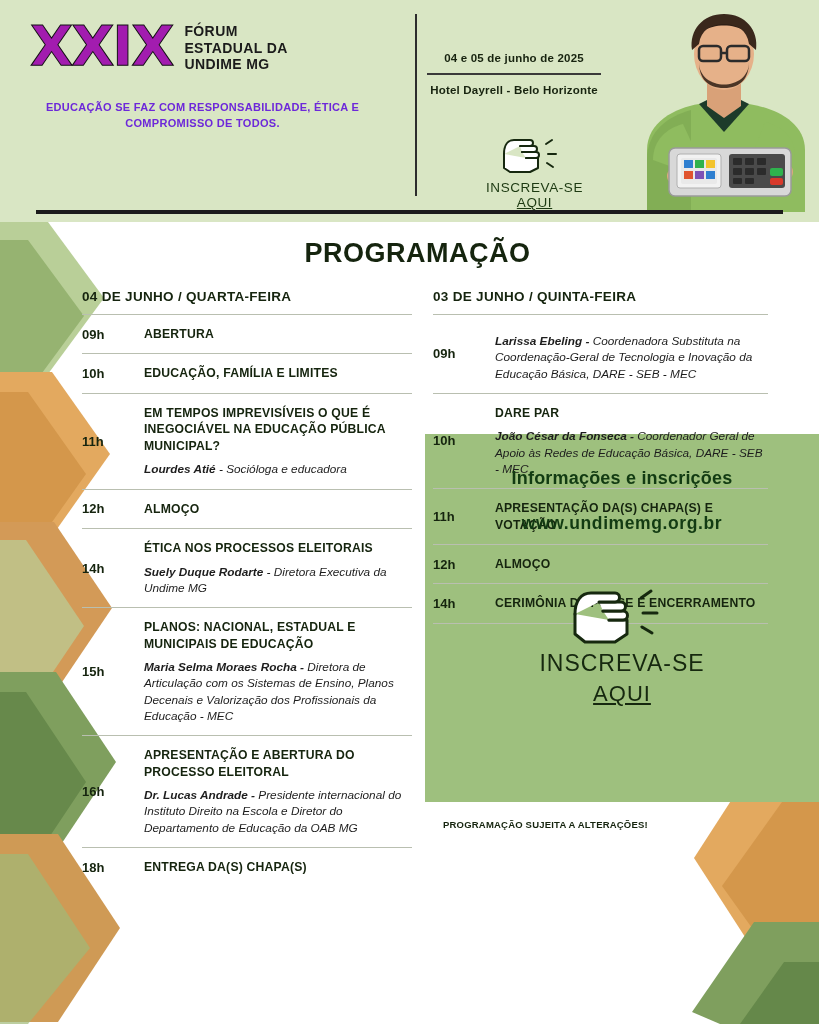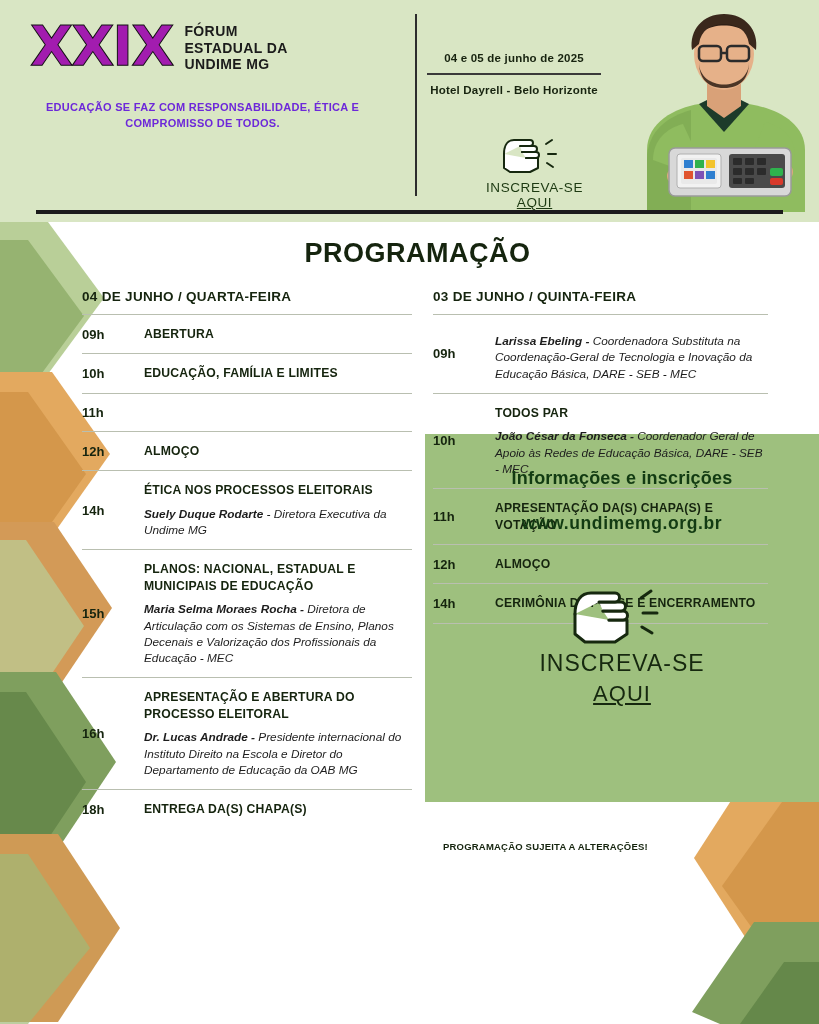--- a/index.html
+++ b/index.html
@@ -141,21 +141,21 @@
   .info-hand { margin-top: 54px; text-align: center; }
   .info-inscreva {
     text-align: center; font-size: 23px; color: #16280f; letter-spacing: 1px;
     margin-top: -4px;
   }
   .info-aqui {
     text-align: center; font-size: 22px; color: #16280f; letter-spacing: 1px;
     text-decoration: underline; margin-top: 4px;
   }
   .footnote {
-    position: absolute; left: 18px; bottom: 6px;
+    position: absolute; left: 18px; bottom: 28px;
     font-weight: bold; font-size: 9.5px; color: #15240e; letter-spacing: 0.2px;
   }
 </style>
 </head>
 <body>
 
 <div id="page">
 
   <div class="header">
 
@@ -294,20 +294,24 @@
 
         <div class="item">
           <div class="time">10h</div>
           <div class="body">
             <div class="ttl">EDUCAÇÃO, FAMÍLIA E LIMITES</div>
           </div>
         </div>
 
         <div class="item">
           <div class="time">11h</div>
+          <div class="body">
+            <div class="ttl">EM TEMPOS IMPREVISÍVEIS O QUE É INEGOCIÁVEL  NA EDUCAÇÃO PÚBLICA MUNICIPAL?</div>
+            <div class="spk"><b>Lourdes Atié</b><span> - Socióloga e educadora</span></div>
+          </div>
         </div>
 
         <div class="item">
           <div class="time">12h</div>
           <div class="body">
             <div class="ttl">ALMOÇO</div>
           </div>
         </div>
 
         <div class="item">
@@ -348,21 +352,21 @@
         <div class="item">
           <div class="time">09h</div>
           <div class="body">
             <div class="spk"><b>Larissa Ebeling -</b><span> Coordenadora Substituta na Coordenação-Geral de Tecnologia e Inovação da Educação Básica, DARE - SEB - MEC</span></div>
           </div>
         </div>
 
         <div class="item">
           <div class="time">10h</div>
           <div class="body">
-            <div class="ttl">TODOS PAR</div>
+            <div class="ttl">DARE PAR</div>
             <div class="spk"><b>João César da Fonseca -</b><span> Coordenador Geral de Apoio às Redes de Educação Básica, DARE - SEB - MEC</span></div>
           </div>
         </div>
 
         <div class="item">
           <div class="time">11h</div>
           <div class="body">
             <div class="ttl">APRESENTAÇÃO DA(S) CHAPA(S) E VOTAÇÃO</div>
           </div>
         </div>

